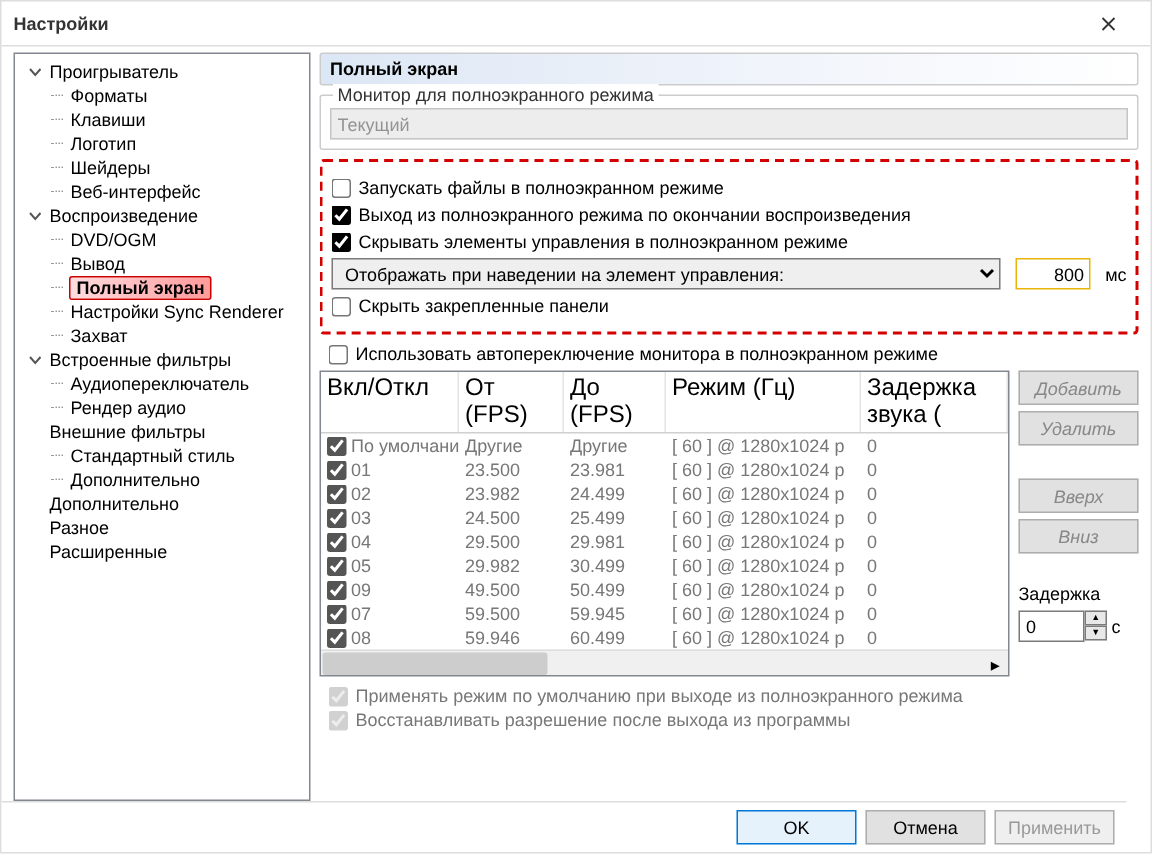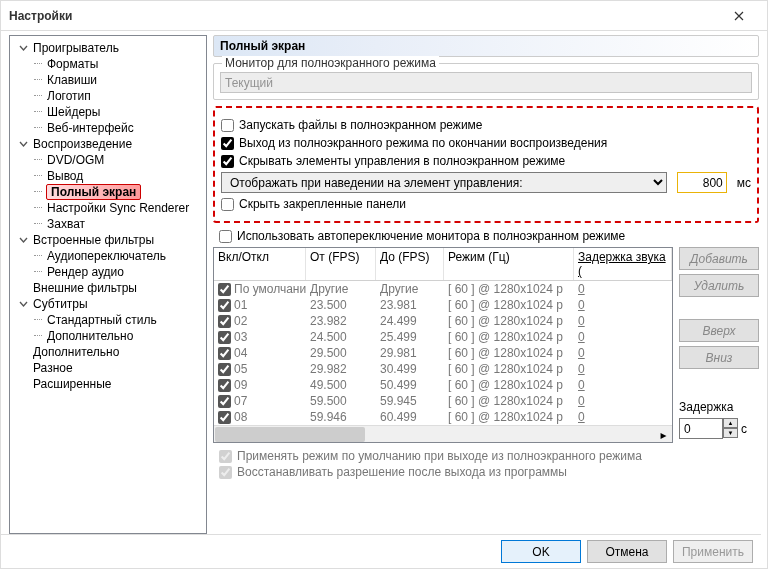--- a/index.html
+++ b/index.html
@@ -35,47 +35,47 @@
 
 .red-box { border: 2px dashed #d40000; border-radius:3px; margin-top: 6px; padding: 6px 6px; }
 .chk-line { display: flex; align-items: center; margin: 4px 0; font-size: 12px; color:#000;}
 .chk-line input[type=checkbox]{width:13px;height:13px;margin-right:5px;accent-color:#000;}
 .select-row { display: flex; align-items: center; gap: 10px; margin: 4px 0;}
 .select-row select { flex: 1; height: 21px; border: 1px solid #7a7a7a; font-size:12px; padding:0 4px;}
 .select-row input[type=text]{ width: 50px; height: 21px; border: 1px solid #eab308; text-align:right; padding-right:3px; font-size:12px;}
 
 .list-block{display:flex; gap:6px; margin-top:2px;}
 .table-wrap { flex:1;border: 1px solid #828790; background:#fff; }
-.table-header { display: flex; font-size: 12px; border-bottom: 1px solid #d0d0d0; }
+.table-header { display: flex; font-size: 16px; border-bottom: 1px solid #d0d0d0; }
 .table-header > div { padding: 2px 4px; border-right:1px solid #e4e4e4; background:#fff;}
-.col1{width:92px;} .col2{width:70px;} .col3{width:68px;} .col4{width:130px;} .col5{flex:1;text-decoration:underline;}
+.col1{width:92px;} .col2{width:70px;} .col3{width:68px;} .col4{width:130px;} .col5{flex:1;}
 .table-body { }
 .table-row { display: flex; font-size: 12px; }
 .table-row > div { padding: 0 4px; height:16px; line-height:16px; overflow:hidden; white-space:nowrap;}
 .table-row .col1 { display:flex; align-items:center; gap:3px;}
 .table-row input[type=checkbox]{width:13px;height:13px;accent-color:#555;}
 .table-row.disabled { color:#777;}
 .scrollbar-h{height:17px;background:#f0f0f0;border-top:1px solid #ddd;position:relative;}
 .scroll-thumb-h{position:absolute;left:1px;top:1px;height:15px;width:150px;background:#cdcdcd;border-radius:2px;}
 .scroll-arr{position:absolute;right:1px;top:1px;width:15px;height:15px;display:flex;align-items:center;justify-content:center;}
 
 .side-btns { width:80px; display:flex; flex-direction:column; gap:4px;}
 .side-btn { height:23px; border:1px solid #adadad; background:#e1e1e1; font-size:12px; color:#888; display:flex; align-items:center; justify-content:center; font-style:italic;}
-.delay-label{font-size:12px;margin-top:15px;}
+.delay-label{font-size:12px;margin-top:4px;}
 .delay-row{display:flex;align-items:center;gap:3px;}
 .spinner{display:flex;}
 .delay-row input{width:44px;height:21px;border:1px solid #7a7a7a;text-align:left;padding-left:4px;font-size:12px;}
 .spin-btns{display:flex;flex-direction:column;}
 .spin-btns div{width:15px;height:10px;border:1px solid #7a7a7a;background:#e8e8e8;display:flex;align-items:center;justify-content:center;font-size:6px;}
 
 .disabled-chk{color:#777;}
 .disabled-chk input{accent-color:#999;}
 
 
-.footer { position:absolute; bottom:0; left:0; right:6px; height: 34px; border-top: 1px solid #ddd; display: flex; align-items: center; justify-content: flex-end; padding: 0 8px; gap: 6px; background:#fff;}
+.footer { position:absolute; bottom:0; left:0; right:16px; height: 34px; border-top: 1px solid #ddd; display: flex; align-items: center; justify-content: flex-end; padding: 0 8px; gap: 6px; background:#fff;}
 .footer-btn { min-width: 80px; height: 23px; border: 1px solid #adadad; background: #e1e1e1; font-size: 12px; display:flex; align-items:center; justify-content:center;}
 .footer-btn.primary { border: 1px solid #0078d7; background:#e5f1fb;}
 .footer-btn.disabled{color:#999; background:#efefef;}
 </style>
 </head>
 <body>
 
 <div class="titlebar">
   <div class="titlebar-text">Настройки</div>
   <div class="close-btn">
@@ -143,28 +143,20 @@
       </div>
       <div class="tree-item indent-2">
         <span class="label-wrap">Аудиопереключатель</span>
       </div>
       <div class="tree-item indent-2">
         <span class="label-wrap">Рендер аудио</span>
       </div>
       <div class="tree-item indent-1">
         <span class="tree-toggle"></span>
         <span class="label-wrap">Внешние фильтры</span>
-      </div>
-      <div class="tree-item indent-1">
-        <span class="tree-toggle">
-          <svg viewBox="0 0 9 9">
-            <path d="M1 2 L4.5 6 L8 2" fill="none" stroke="#555" stroke-width="1.3"></path>
-          </svg>
-        </span>
-        <span class="label-wrap">Субтитры</span>
       </div>
       <div class="tree-item indent-2">
         <span class="label-wrap">Стандартный стиль</span>
       </div>
       <div class="tree-item indent-2">
         <span class="label-wrap">Дополнительно</span>
       </div>
       <div class="tree-item indent-1">
         <span class="tree-toggle"></span>
         <span class="label-wrap">Дополнительно</span>

